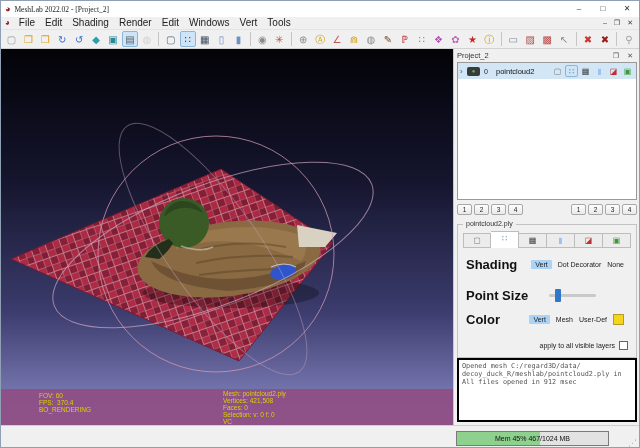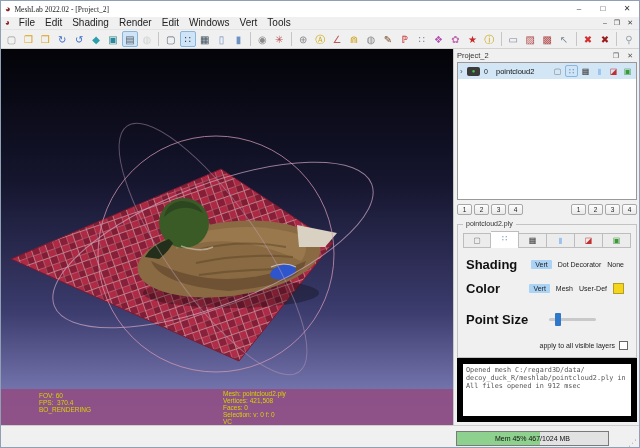--- a/index.html
+++ b/index.html
@@ -55,21 +55,21 @@
   .opt-cluster{margin-left:auto;display:flex;align-items:center;gap:6px;padding-right:8px;}
   .opt{font-size:7px;color:#222;}
   .opt.chip{background:#abd3f5;padding:1px 4px;border-radius:1px;}
   .swatch{width:11px;height:11px;border:1px solid #b0a020;}
   .ps-row{margin-top:16px;}
   .ps-groove{position:relative;width:47px;height:3px;background:#c9c9c9;border-radius:2px;margin:0 36px 0 auto;}
   .ps-handle{position:absolute;top:-5px;width:6px;height:13px;background:#2f77c8;border-radius:1px;}
   .apply-row{display:flex;justify-content:flex-end;align-items:center;gap:4px;margin-top:14px;padding-right:4px;}
   .apply-label{font-size:7px;color:#222;}
   .checkbox{width:9px;height:9px;background:#fff;border:1px solid #666;}
-  .logbox{background:#fff;border:6px solid #000000;height:64px;margin-top:0;padding:2px 3px;font-family:"DejaVu Sans Mono",monospace;font-size:6.8px;line-height:8px;color:#555;overflow:hidden;}
+  .logbox{background:#fff;border:2px solid #000000;height:64px;margin-top:0;padding:2px 3px;font-family:"DejaVu Sans Mono",monospace;font-size:6.8px;line-height:8px;color:#555;overflow:hidden;}
   
   .statusbar{height:24px;background:#f0f0f0;border-top:1px solid #cfcfcf;display:flex;align-items:center;position:relative;}
   .membar{position:absolute;left:455px;top:5px;width:153px;height:15px;border:1px solid #7a7a7a;background:#e2e2e2;}
   .memfill{height:100%;background:#8ed08e;}
   .memlabel{position:absolute;top:0;left:0;width:100%;text-align:center;font-size:7px;line-height:13px;color:#111;}
   .grip{position:absolute;right:2px;bottom:1px;font-size:9px;color:#aaa;}
 </style>
 </head>
 <body>
 
@@ -250,37 +250,37 @@
 
         <div class="opt-row">
           <span class="opt-label">Shading</span>
           <span class="opt-cluster" id="shading-options">
               <span class="opt chip">Vert</span>
               <span class="opt">Dot Decorator</span>
               <span class="opt">None</span>
             </span>
         </div>
 
+        <div class="opt-row ps-row">
+          <span class="opt-label">Point Size</span>
+          <span class="ps-groove">
+            <span class="ps-handle" id="ps-handle" style="left: 13%;"></span>
+          </span>
+        </div>
+
         <div class="opt-row">
           <span class="opt-label">Color</span>
           <span class="opt-cluster" id="color-options">
               <span class="opt chip">Vert</span>
               <span class="opt">Mesh</span>
               <span class="opt">User-Def</span>
               <span class="swatch" style="background: rgb(246, 212, 28);"></span>
             </span>
         </div>
 
-        <div class="opt-row ps-row">
-          <span class="opt-label">Point Size</span>
-          <span class="ps-groove">
-            <span class="ps-handle" id="ps-handle" style="left: 13%;"></span>
-          </span>
-        </div>
-
         <div class="apply-row">
           <span class="apply-label">apply to all visible layers</span>
           <span class="checkbox"></span>
         </div>
       </div>
 
       <div class="logbox" id="logbox">
           <div>Opened mesh C:/regard3D/data/</div>
           <div>decoy_duck_R/meshlab/pointcloud2.ply in</div>
           <div>All files opened in 912 msec</div>

